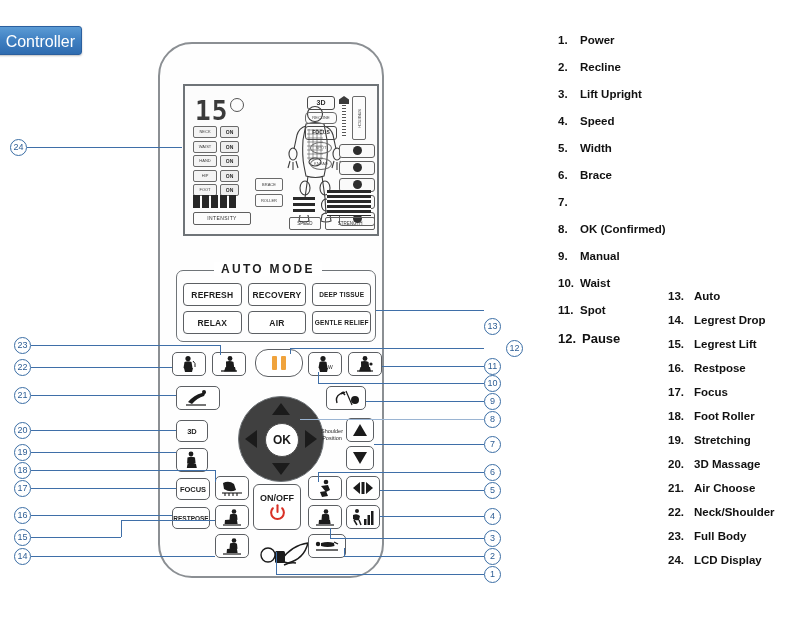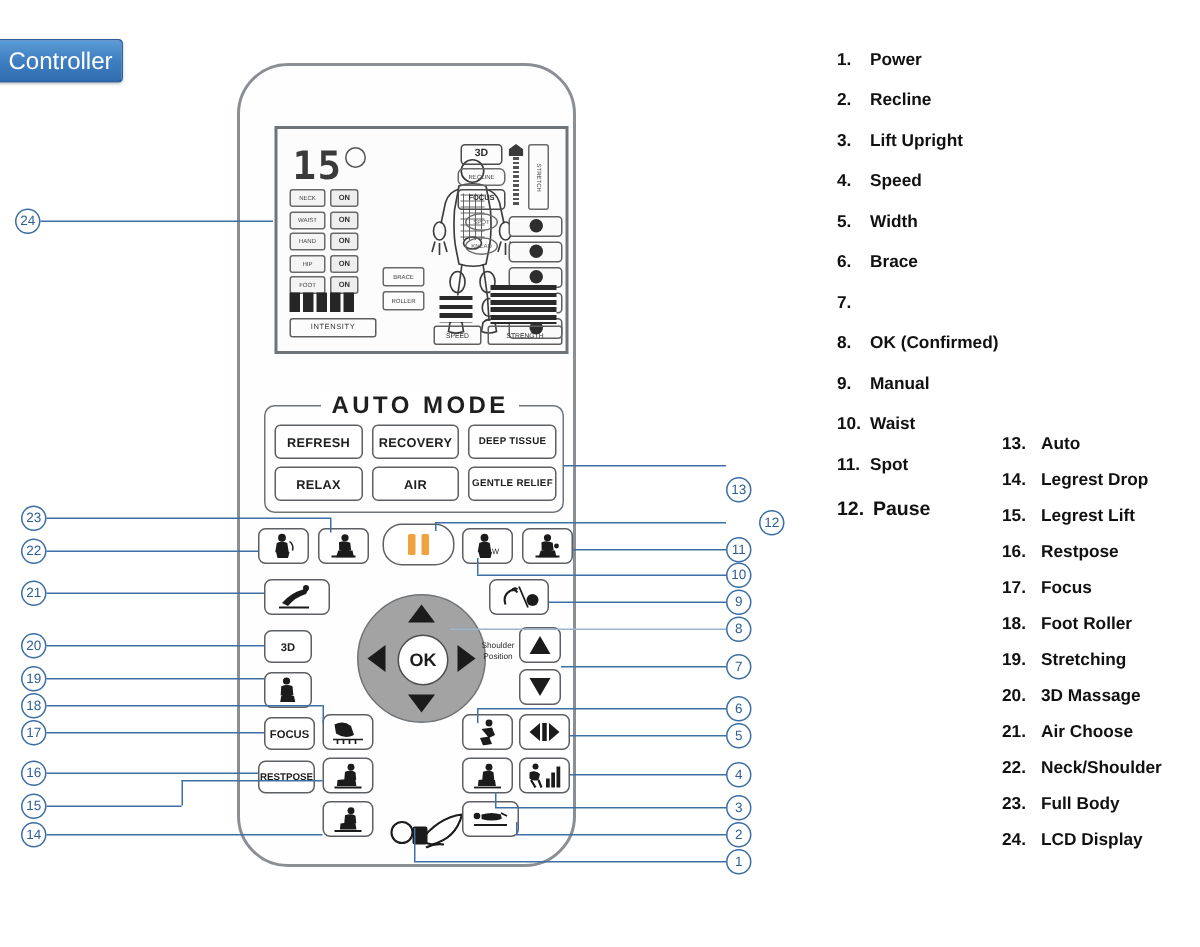--- a/index.html
+++ b/index.html
@@ -87,41 +87,41 @@
     border-radius:2px;font-size:4.5px;line-height:11px;text-align:center;color:#333;}
   .strength-ico{position:absolute;left:138px;top:100px;width:44px;height:26px;
     background:repeating-linear-gradient(180deg,#2a2a2a 0 3px,#fff 3px 5px);}
   .strength-lbl{position:absolute;left:136px;top:127px;width:48px;height:11px;border:1px solid #5f5f5f;
     border-radius:2px;font-size:4.5px;line-height:11px;text-align:center;color:#333;}
 
   
   .auto-box{position:absolute;left:176px;top:270px;width:200px;height:72px;
     border:1.5px solid #6f7478;border-radius:7px;box-sizing:border-box;}
   .auto-title{position:absolute;left:214px;top:262px;background:#fff;padding:0 7px;
-    font-size:16px;font-weight:700;letter-spacing:2.3px;color:#1f1f1f;}
+    font-size:12px;font-weight:700;letter-spacing:2.3px;color:#1f1f1f;}
   .auto-grid{position:absolute;left:6px;top:12px;width:188px;
     display:grid;grid-template-columns:repeat(3,1fr);gap:5px 6px;}
   .auto-btn{height:21px;border:1.5px solid #5c5f63;border-radius:4px;background:#fff;
     display:flex;align-items:center;justify-content:center;
     font-size:8.5px;font-weight:700;color:#1d1d1d;letter-spacing:.2px;}
   .auto-btn.sm{font-size:6.5px;}
 
   
   .btn{position:absolute;border:1.5px solid #5c5f63;border-radius:5px;background:#fff;
     display:flex;align-items:center;justify-content:center;box-sizing:border-box;}
   .btn.txt{font-size:7.5px;font-weight:700;color:#1d1d1d;}
   .btn svg{display:block;}
 
   .pause{position:absolute;left:255px;top:349px;width:46px;height:26px;
     border:1.5px solid #5c5f63;border-radius:13px;background:#fff;
     display:flex;align-items:center;justify-content:center;gap:4px;}
   .pause i{display:block;width:5px;height:14px;background:#f0a33c;border-radius:1px;}
 
   .dpad{position:absolute;left:238px;top:396px;width:84px;height:84px;
-    border:1.5px solid #6f7478;border-radius:50%;background:#a3a3a3;}
+    border:1.5px solid #6f7478;border-radius:50%;background:#404040;}
   .ok{position:absolute;left:26px;top:26px;width:32px;height:32px;border:1.5px solid #4d4d4d;
     border-radius:50%;display:flex;align-items:center;justify-content:center;
     font-size:12px;font-weight:700;color:#1b1b1b;background:#fff;}
   .arw{position:absolute;width:0;height:0;}
   .arw.up{left:33px;top:6px;border-left:9px solid transparent;border-right:9px solid transparent;border-bottom:12px solid #1b1b1b;}
   .arw.down{left:33px;bottom:6px;border-left:9px solid transparent;border-right:9px solid transparent;border-top:12px solid #1b1b1b;}
   .arw.left{left:6px;top:33px;border-top:9px solid transparent;border-bottom:9px solid transparent;border-right:12px solid #1b1b1b;}
   .arw.right{right:6px;top:33px;border-top:9px solid transparent;border-bottom:9px solid transparent;border-left:12px solid #1b1b1b;}
 
   .shoulder-lbl{position:absolute;left:319px;top:428px;width:26px;
@@ -431,20 +431,27 @@
           <path d="M3 12 l3 5 M8 12 l2 5" stroke="#1b1b1b" stroke-width="1.5"></path>
         </g>
       <g fill="#1b1b1b">
           <rect x="13" y="11" width="2.5" height="6"></rect>
           <rect x="16.5" y="7" width="2.5" height="10"></rect>
           <rect x="20" y="3" width="2.5" height="14"></rect>
         </g>
     </svg>
   </div>
 
+  <div class="onoff">
+    <div class="lab">ON/OFF</div>
+    <svg class="pw" viewBox="0 0 20 20">
+      <path d="M4.5 5 a7.5 7.5 0 1 0 11 0" fill="none" stroke="#d93025" stroke-width="2.4" stroke-linecap="round"></path>
+      <line x1="10" y1="1.5" x2="10" y2="9.5" stroke="#d93025" stroke-width="2.4" stroke-linecap="round"></line>
+    </svg>
+  </div>
 
   <svg style="position:absolute;left:258px;top:537px;width:56px;height:34px" viewBox="0 0 56 34">
     <g fill="none" stroke="#1b1b1b" stroke-width="1.4">
       <circle cx="10" cy="18" r="7"></circle>
       <path d="M22 24 q12 -16 28 -18 q-4 16 -20 20 z"></path>
     </g>
     <rect x="17" y="14" width="10" height="12" rx="1.5" fill="#1b1b1b"></rect>
     <path d="M26 28 q6 -3 12 -2" stroke="#1b1b1b" stroke-width="1.4" fill="none"></path>
   </svg>
 

